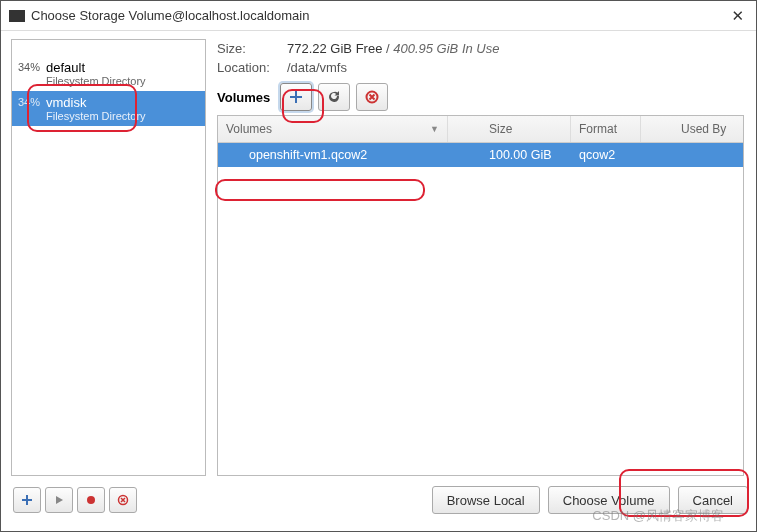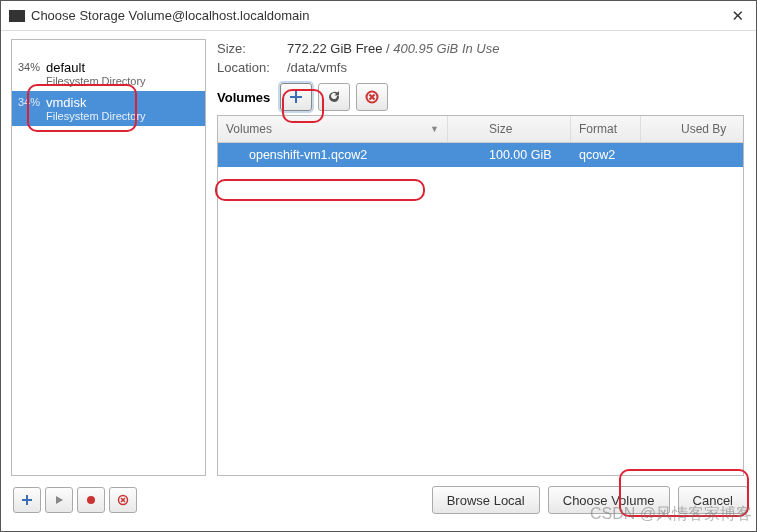--- a/index.html
+++ b/index.html
@@ -37,21 +37,21 @@
 .col-used { width: 70px; border-right: none !important; margin-left: 32px; }
 .trow { display: flex; font-size: 12.5px; color: #333; padding: 3px 0; }
 .trow.selected { background: #4a90d9; color: #fff; padding-left: 23px; }
 .trow > div { padding: 2px 8px; }
 .footer { height: 48px; display: flex; align-items: center; padding: 0 8px; }
 .left-tools { display: flex; gap: 4px; margin-left: 4px; }
 .sq-btn { width: 28px; height: 26px; border: 1px solid #aaa; background: linear-gradient(#fdfdfd,#e8e8e8); border-radius: 3px; display: flex; align-items: center; justify-content: center; cursor: pointer; }
 .spacer { flex: 1; }
 .txt-btn { height: 28px; padding: 0 14px; border: 1px solid #aaa; background: linear-gradient(#fdfdfd,#e8e8e8); border-radius: 3px; font-size: 13px; color: #333; margin-left: 8px; cursor: pointer; display: flex; align-items: center; }
 .hl-box { position: absolute; border: 2px solid #d23; border-radius: 10px; pointer-events: none; }
-.watermark { position: absolute; right: 4px; bottom: 6px; font-size: 16px; color: rgba(120,120,120,0.55); }
+.watermark { position: absolute; right: 32px; bottom: 6px; font-size: 13px; color: rgba(120,120,120,0.55); }
 </style>
 </head>
 <body>
 
 <div class="titlebar">
   <div class="app-icon"></div>
   <div class="title">Choose Storage Volume@localhost.localdomain</div>
   <div class="close">✕</div>
 </div>
 

